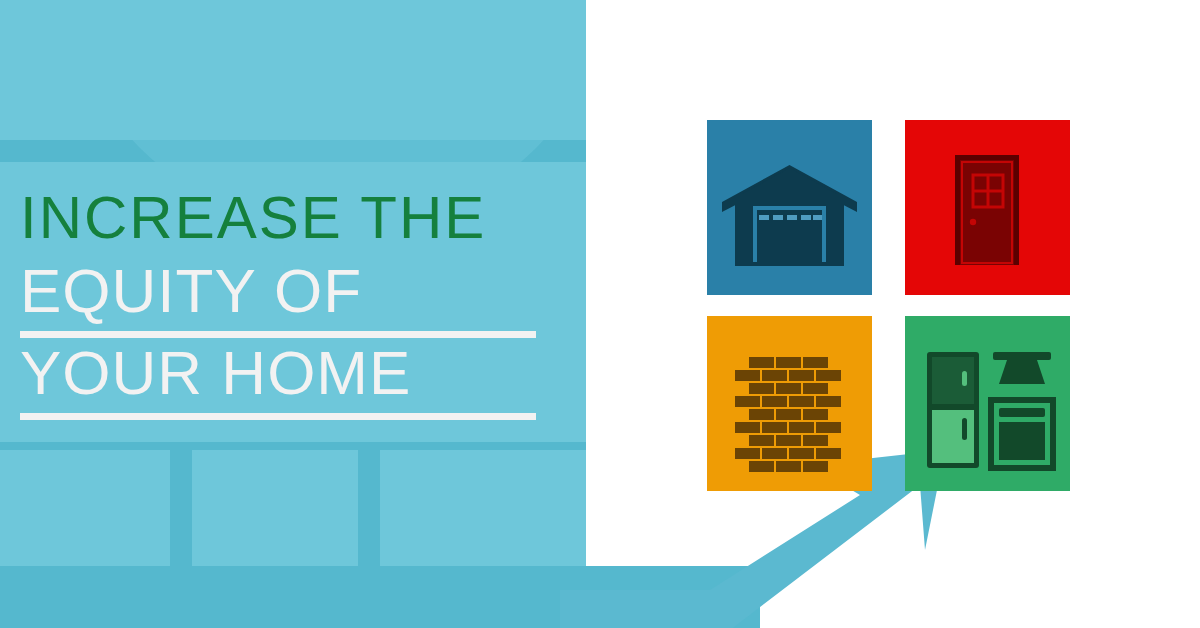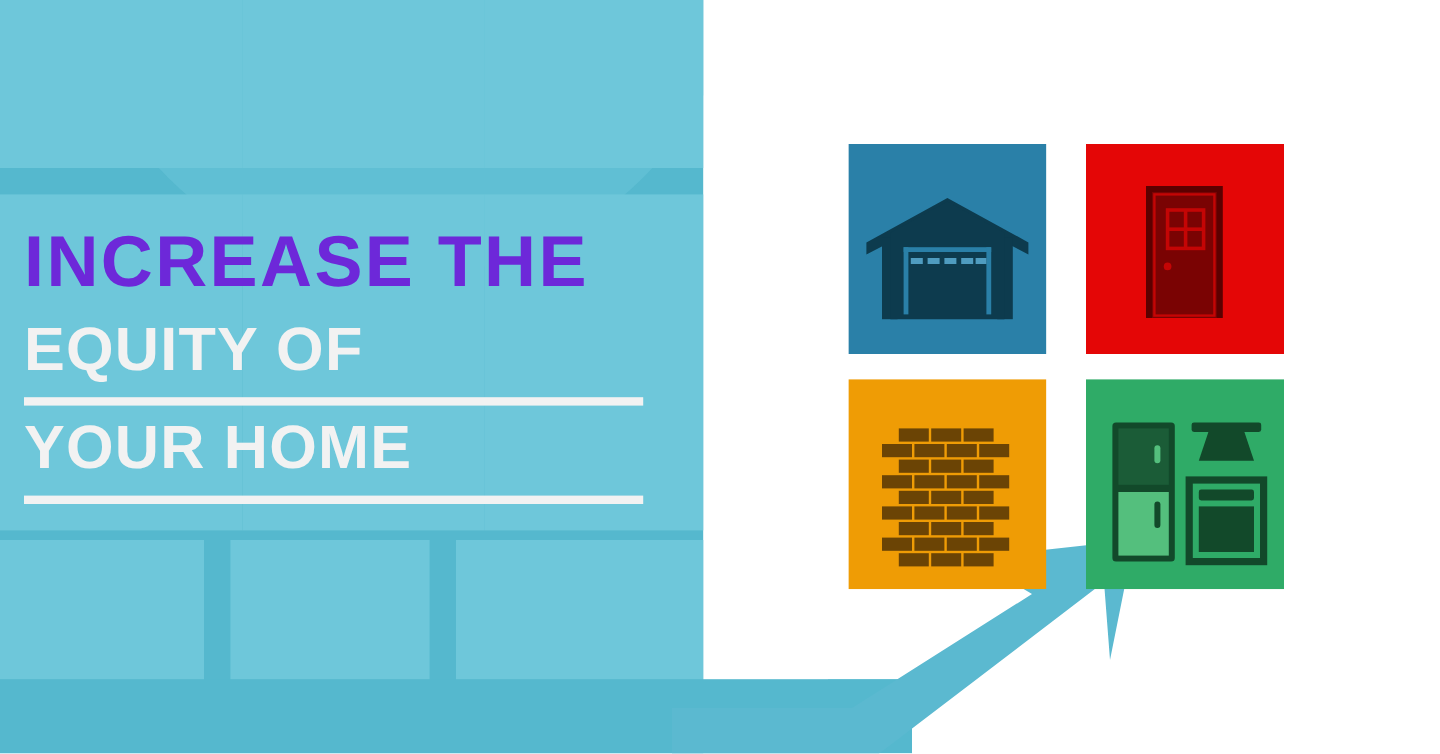--- a/index.html
+++ b/index.html
@@ -33,25 +33,25 @@
     position:absolute;left:58px;top:-330px;width:560px;height:560px;
     border-radius:50%;background:#69c4d8;opacity:.55;
   }
 
   
   .headline{
     position:absolute;left:20px;top:186px;width:546px;
     color:#f1f1f1;z-index:6;
   }
   .line1{
-    font-size:60px;font-weight:700;letter-spacing:2px;
-    line-height:64px;white-space:nowrap;color:#6d28d9;
+    font-size:60px;font-weight:400;letter-spacing:2px;
+    line-height:64px;white-space:nowrap;color:#15803d;
   }
   .line2,.line3{
-    font-size:51px;font-weight:bold;letter-spacing:1px;
+    font-size:62px;font-weight:normal;letter-spacing:1px;
     line-height:70px;white-space:nowrap;color:#f2f2f2;
     position:relative;
   }
   .line2{margin-top:6px;}
   .line3{}
   .ul{
     display:block;height:7px;background:#f2f2f2;margin-top:5px;
   }
   .ul2{width:516px;}
   .ul3{width:516px;}

